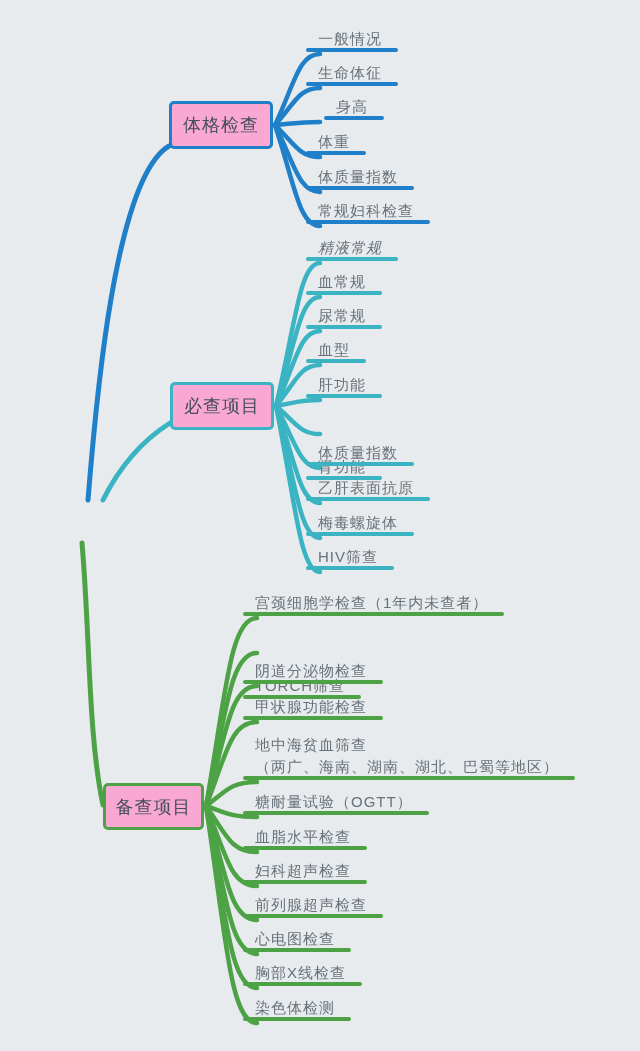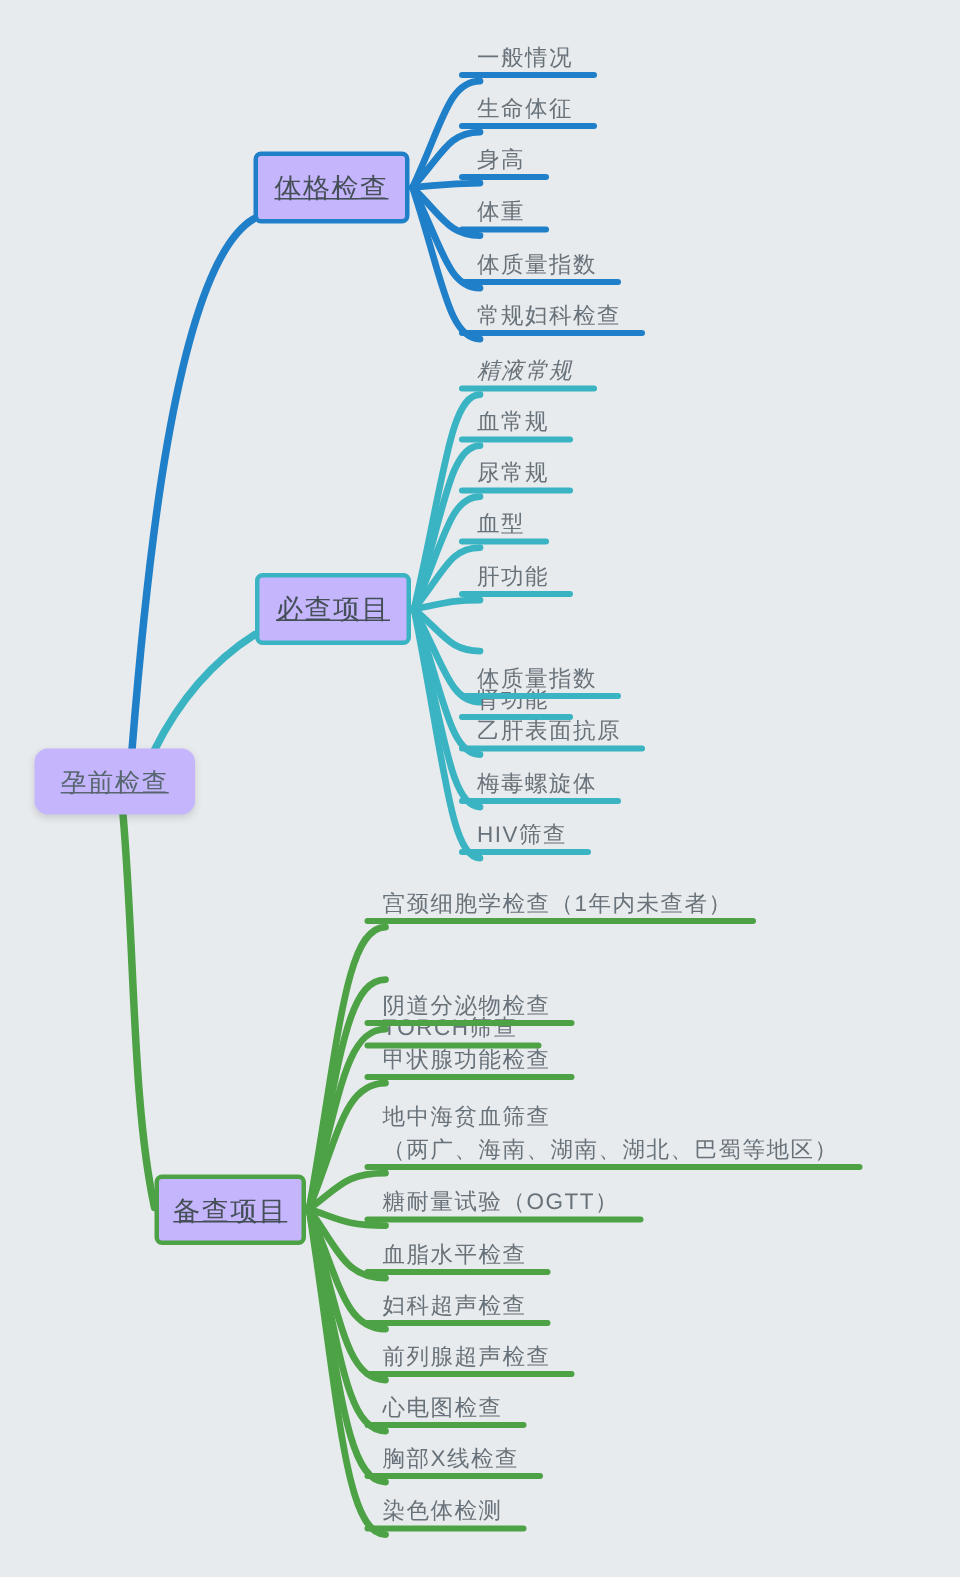--- a/index.html
+++ b/index.html
@@ -5,21 +5,21 @@
   html,body{margin:0;padding:0;}
   body{
     width:640px;height:1051px;overflow:hidden;
     font-family:"Liberation Sans","DejaVu Sans",sans-serif;
     background:#e8ebed;
   }
   .canvas{position:relative;width:640px;height:1051px;background:#e8ebed;}
   svg.links{position:absolute;left:0;top:0;width:640px;height:1051px;}
   .node{
     position:absolute;display:flex;align-items:center;justify-content:center;
-    background:#c4b5fd;box-sizing:border-box;white-space:nowrap;text-decoration:underline;
+    background:#f9a8d4;box-sizing:border-box;white-space:nowrap;
   }
   .root{
     border-radius:9px;font-size:17px;letter-spacing:1px;color:#57666f;
     box-shadow:0 2px 5px rgba(60,70,80,0.18);
   }
   .branch{
     border:3px solid;border-radius:5px;font-size:18px;letter-spacing:1px;color:#454f57;
   }
   .leaf{
     position:absolute;font-size:15px;line-height:22px;letter-spacing:1px;
@@ -62,36 +62,35 @@
       <path d="M206,806 C226,791.6 230,782 257,782" fill="none" stroke="#4ca245" stroke-width="4.5" stroke-linecap="round"></path>
       <path d="M206,806 C226,812.6 230,817 257,817" fill="none" stroke="#4ca245" stroke-width="4.5" stroke-linecap="round"></path>
       <path d="M206,806 C226,833.6 230,852 257,852" fill="none" stroke="#4ca245" stroke-width="4.5" stroke-linecap="round"></path>
       <path d="M206,806 C226,854 230,886 257,886" fill="none" stroke="#4ca245" stroke-width="4.5" stroke-linecap="round"></path>
       <path d="M206,806 C226,874.4 230,920 257,920" fill="none" stroke="#4ca245" stroke-width="4.5" stroke-linecap="round"></path>
       <path d="M206,806 C226,894.8 230,954 257,954" fill="none" stroke="#4ca245" stroke-width="4.5" stroke-linecap="round"></path>
       <path d="M206,806 C226,915.2 230,988 257,988" fill="none" stroke="#4ca245" stroke-width="4.5" stroke-linecap="round"></path>
       <path d="M206,806 C226,936.2 230,1023 257,1023" fill="none" stroke="#4ca245" stroke-width="4.5" stroke-linecap="round"></path>
     </svg>
 
-  <div class="node root" id="root-node" style="left: 23px; top: 499px; width: 107px; height: 44px; color: rgb(87, 102, 111);">孕前检查</div>
 
   <div class="node branch" id="branch-0" style="left: 169px; top: 101px; width: 104px; height: 48px; border-color: rgb(31, 127, 201);">体格检查</div>
 
   <div class="node branch" id="branch-1" style="left: 170px; top: 382px; width: 104px; height: 48px; border-color: rgb(58, 180, 195);">必查项目</div>
 
   <div class="node branch" id="branch-2" style="left: 103px; top: 783px; width: 101px; height: 47px; border-color: rgb(76, 162, 69);">备查项目</div>
 
   <div id="leaves">
       <div class="leaf" style="--lc: #1f7fc9; left: 306px; top: 28px;">
         <div class="l1">一般情况</div>
       </div>
       <div class="leaf" style="--lc: #1f7fc9; left: 306px; top: 62px;">
         <div class="l1">生命体征</div>
       </div>
-      <div class="leaf" style="--lc: #1f7fc9; left: 306px; top: 96px;">
+      <div class="leaf" style="--lc: #1f7fc9; left: 324px; top: 96px;">
         <div class="l1">身高</div>
       </div>
       <div class="leaf" style="--lc: #1f7fc9; left: 306px; top: 131px;">
         <div class="l1">体重</div>
       </div>
       <div class="leaf" style="--lc: #1f7fc9; left: 306px; top: 166px;">
         <div class="l1">体质量指数</div>
       </div>
       <div class="leaf" style="--lc: #1f7fc9; left: 306px; top: 200px;">
         <div class="l1">常规妇科检查</div>

